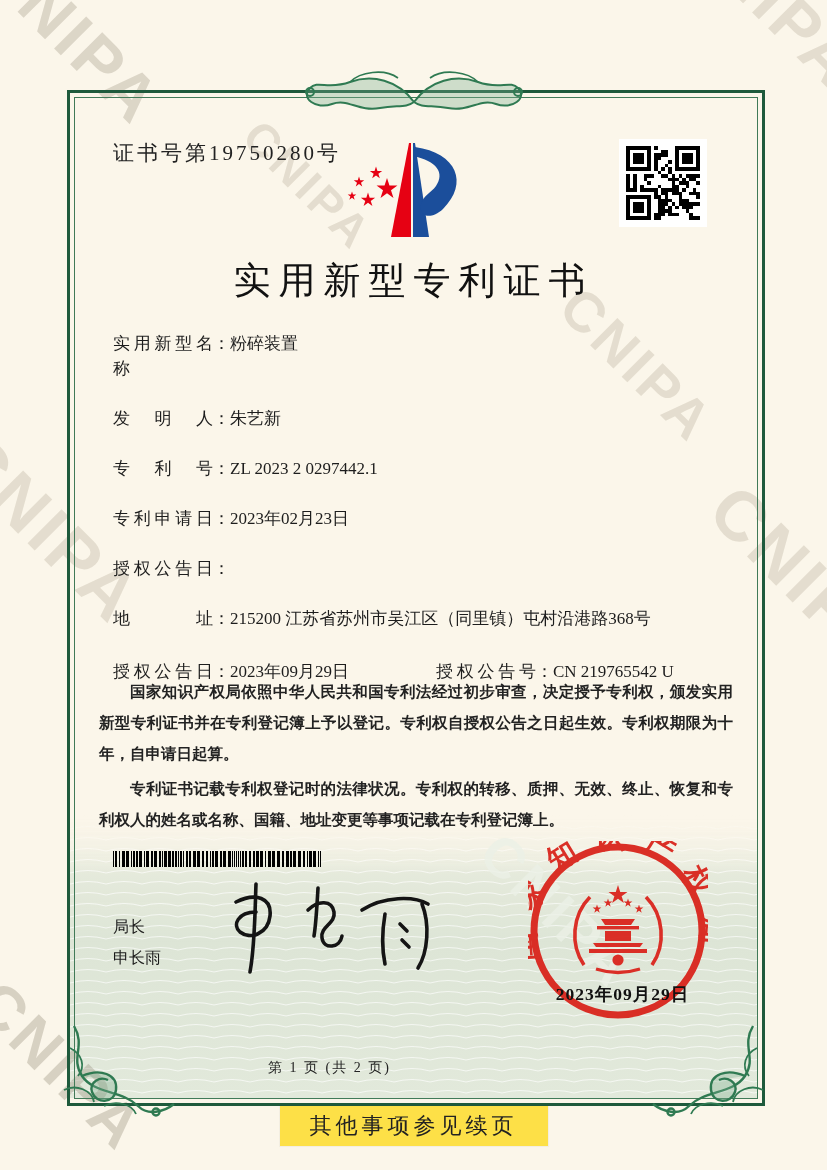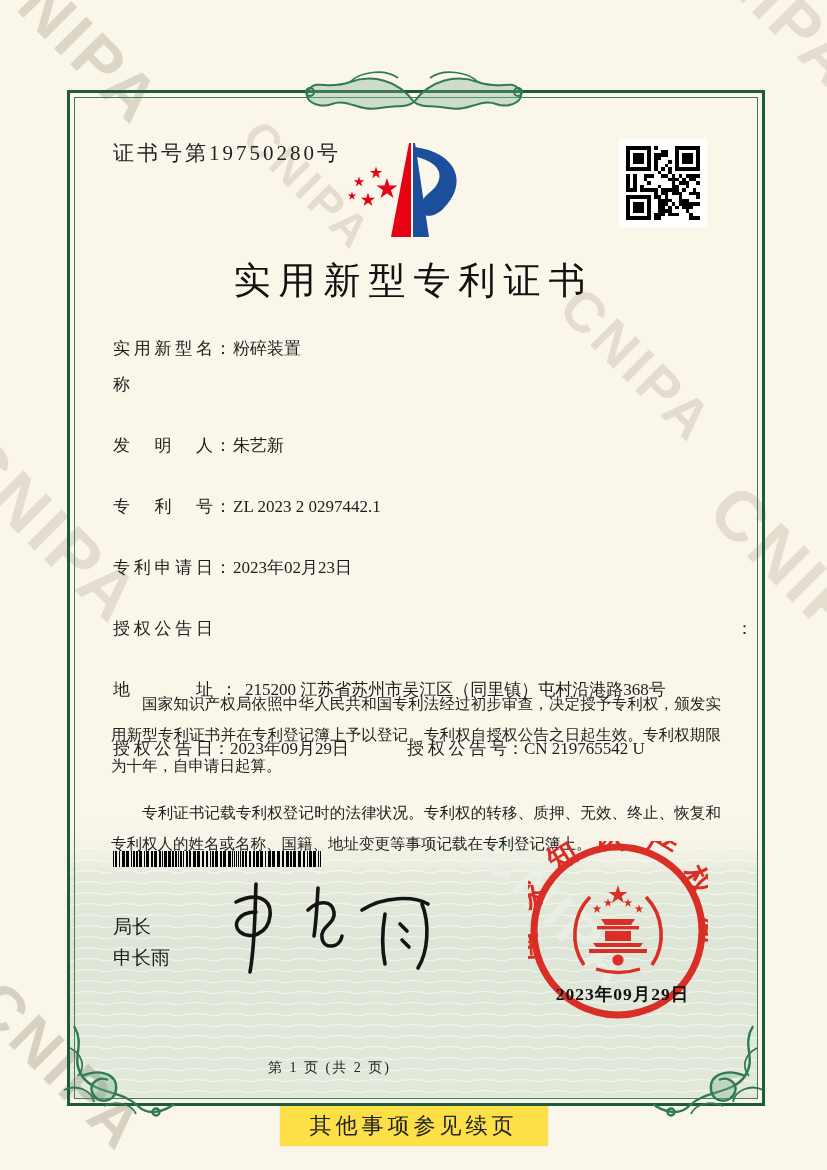--- a/index.html
+++ b/index.html
@@ -26,35 +26,35 @@
   .orn{position:absolute;z-index:3;pointer-events:none;}
 
   .certno{position:absolute;left:113px;top:139px;font-size:21px;letter-spacing:3px;color:#222;z-index:4;}
   .logo{position:absolute;left:337px;top:137px;z-index:4;}
   .qrbox{position:absolute;left:619px;top:139px;width:88px;height:88px;background:#fff;z-index:4;
          display:flex;align-items:center;justify-content:center;}
   .title{position:absolute;left:0;top:256px;width:827px;text-align:center;font-size:37px;
          font-weight:normal;letter-spacing:8px;color:#111;z-index:4;}
 
   .fields{position:absolute;left:113px;top:331px;width:640px;z-index:4;font-size:17px;color:#1d1d1d;}
-  .frow{margin-bottom:25px;display:flex;align-items:flex-start;line-height:36px;justify-content:space-between;}
+  .frow{margin-bottom:25px;display:flex;align-items:flex-start;line-height:25px;}
   .lbl{display:inline-block;width:100px;text-align:justify;text-align-last:justify;
        text-justify:inter-character;flex:0 0 100px;}
   .colon{flex:0 0 14px;}
   .val{flex:1 1 auto;max-width:520px;}
   .grantrow{display:flex;line-height:25px;}
-  .g2{margin-left:58px;display:flex;}
+  .g2{margin-left:87px;display:flex;}
 
   .paras{position:absolute;left:95px;top:672px;width:642px;z-index:4;font-size:15.5px;
          line-height:31px;color:#222;text-align:justify;}
-  .paras p{margin:16px;text-indent:2em;}
+  .paras p{margin:4px;text-indent:2em;font-weight:bold;}
 
   .barcode{position:absolute;left:113px;top:851px;z-index:4;}
   .signer{position:absolute;left:113px;top:911px;z-index:4;font-family:"Liberation Sans",sans-serif;
-          font-size:19px;line-height:31px;color:#1a1a1a;}
+          font-size:16px;line-height:31px;color:#1a1a1a;}
   .signature{position:absolute;left:222px;top:876px;z-index:4;}
 
   .seal{position:absolute;left:528px;top:841px;z-index:4;}
   .sealdate{position:absolute;left:540px;top:982px;width:165px;text-align:center;z-index:5;
             font-size:17.5px;font-weight:bold;color:#111;letter-spacing:1px;}
 
   .pageno{position:absolute;left:0;top:1059px;width:659px;text-align:center;font-size:14px;
           color:#222;z-index:4;letter-spacing:2px;}
   .note{position:absolute;left:50%;transform:translateX(-50%);top:1106px;background:#fde047;
         padding:5px 30px;font-size:22px;letter-spacing:4px;color:#222;z-index:4;

